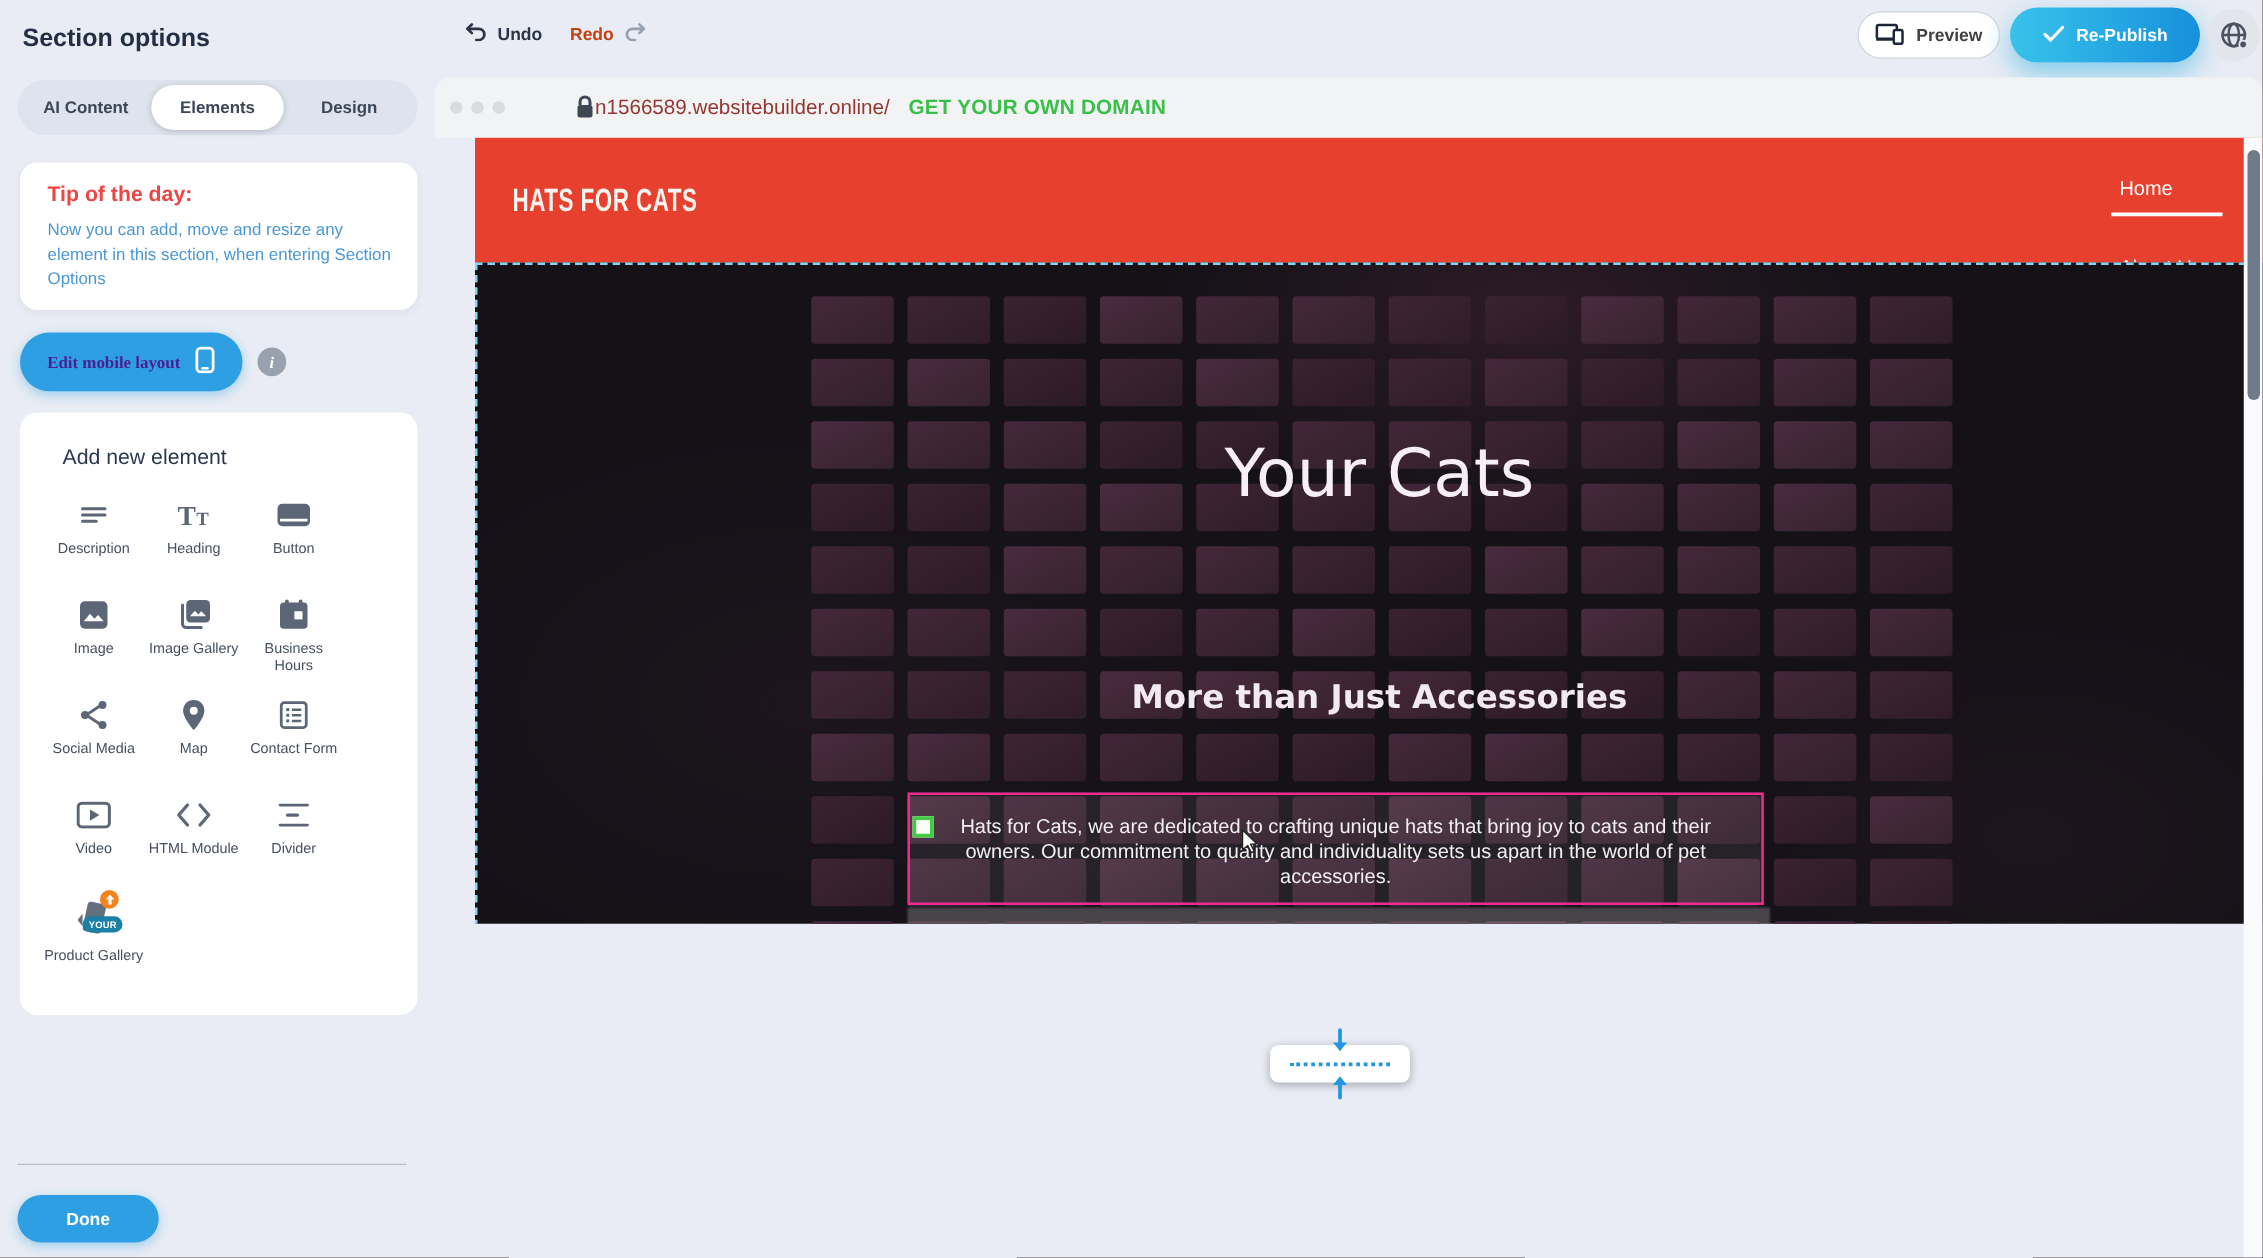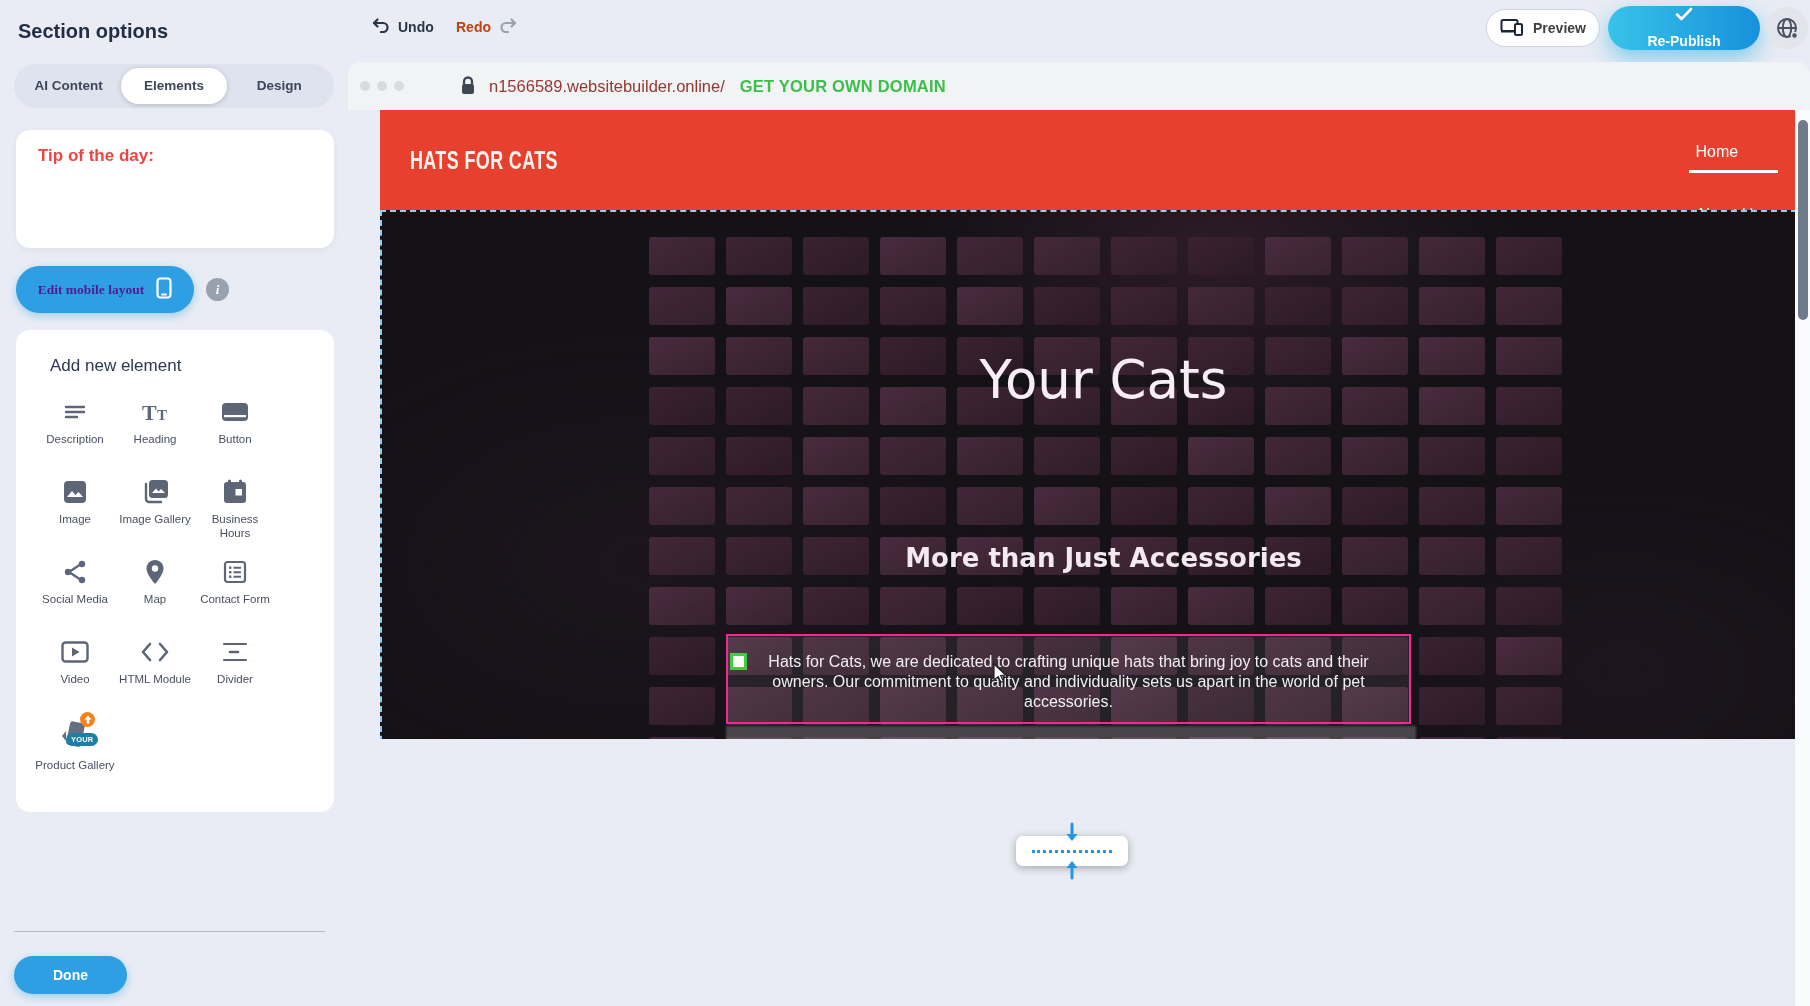--- a/index.html
+++ b/index.html
@@ -12,21 +12,21 @@
   .page-title { left:18px; top:20px; font-size:20px; font-weight:700; color:#232e45; }
   .undo-btn,.redo-btn { top:17px; display:flex; align-items:center; gap:7px; font-size:14px; font-weight:700; }
   .undo-btn { left:371px; color:#2b3547; }
   .redo-btn { left:456px; color:#c2410c; }
   .preview-btn { left:1486px; top:9px; width:114px; height:38px; background:#fff; border:1.5px solid #cfd5e0;
     border-radius:20px; display:flex; align-items:center; justify-content:center; gap:9px;
     font-size:14px; font-weight:700; color:#404040; }
   .republish-btn { left:1608px; top:6px; width:152px; height:44px; border-radius:22px;
     background:linear-gradient(90deg,#38c3ea,#1790dc); color:#fff; font-size:14px; font-weight:700;
     display:flex; align-items:center; justify-content:center; gap:9px;
-    box-shadow:0 9px 22px rgba(42,175,230,.55);flex-direction:column; }
+    box-shadow:0 9px 22px rgba(42,175,230,.55); }
   .globe-btn { left:1766px; top:7px; width:42px; height:42px; border-radius:50%; background:#e2e5eb;
     display:flex; align-items:center; justify-content:center; }
 
   
   .tabs { left:14px; top:64px; width:320px; height:44px; background:#dee3ed; border-radius:22px;
     display:flex; align-items:center; padding:0 2px; }
   .tab { flex:1; text-align:center; font-size:13.5px; font-weight:700; color:#3c4759; height:36px;
     line-height:36px; border-radius:18px; }
   .tab.active { background:#fff; box-shadow:0 1px 5px rgba(30,40,60,.22); }
   .tip-card { left:16px; top:130px; width:318px; height:118px; background:#fff; border-radius:14px;
@@ -54,21 +54,21 @@
   .done-btn { left:14px; top:956px; width:113px; height:38px; border-radius:19px; background:#2d9fe2;
     color:#fff; font-size:14px; font-weight:700; display:flex; align-items:center; justify-content:center;
     box-shadow:0 3px 9px rgba(45,159,226,.4); }
 
   
   .browser-bar { left:348px; top:62px; width:1462px; height:48px; background:#f2f3f5;
     border-radius:12px 12px 0 0; display:flex; align-items:center; }
   .traffic { display:flex; gap:7px; margin-left:12px; }
   .dot { width:10px; height:10px; border-radius:50%; background:#d9dbdf; }
   .lock-wrap { margin-left:56px; display:flex; align-items:center; }
-  .url { margin-left:13px; font-size:16.5px; color:#943732; }
+  .url { font-size:16.5px; color:#943732; }
   .domain-cta { margin-left:15px; font-size:16.5px; font-weight:700; color:#3abf49; letter-spacing:.2px; }
 
   
   .site { left:348px; top:110px; width:1447px; height:629px; background:#fff; overflow:hidden;margin-left:32px; }
   .site-header { position:absolute; left:0; top:0; width:100%; height:100px; background:#e8402e; }
   .logo { position:absolute; left:30px; top:37px; color:#fbf4ef; font-size:23px; font-weight:700;
     letter-spacing:.5px; white-space:nowrap; transform:scale(.78,1.12); transform-origin:left center; }
   .nav { position:absolute; right:55px; top:33px; display:flex; gap:33px; color:#fff; font-size:16px;flex-direction:column; }
   .nav-item.active .underline { height:2.5px; background:#fff; margin-top:9px; width:116%; margin-left:-8%; }
   .hero { position:absolute; left:0; top:100px; width:1447px; height:641px;
@@ -178,20 +178,21 @@
   </div>
 
   <div class="abs tabs">
     <div class="tab">AI Content</div>
     <div class="tab active">Elements</div>
     <div class="tab">Design</div>
   </div>
 
   <div class="abs tip-card">
     <div class="tip-title">Tip of the day:</div>
+    <div class="tip-body">Now you can add, move and resize any element in this section, when entering Section Options</div>
   </div>
 
   <div class="abs edit-mobile">
     <span>Edit mobile layout</span>
     <span>
       <svg width="16" height="22" viewBox="0 0 16 22" fill="none">
           <rect x="1.5" y="1.5" width="13" height="19" rx="3" stroke="#fff" stroke-width="2.2"></rect>
           <path d="M6 17.5 H10" stroke="#fff" stroke-width="2" stroke-linecap="round"></path>
         </svg>
     </span>

